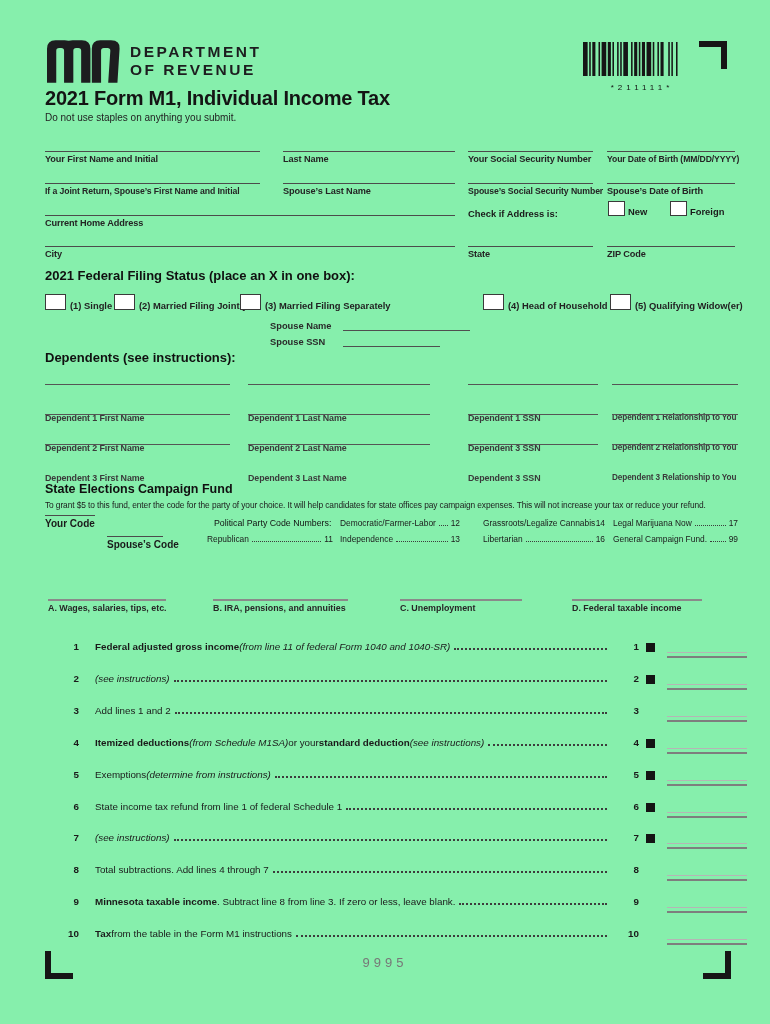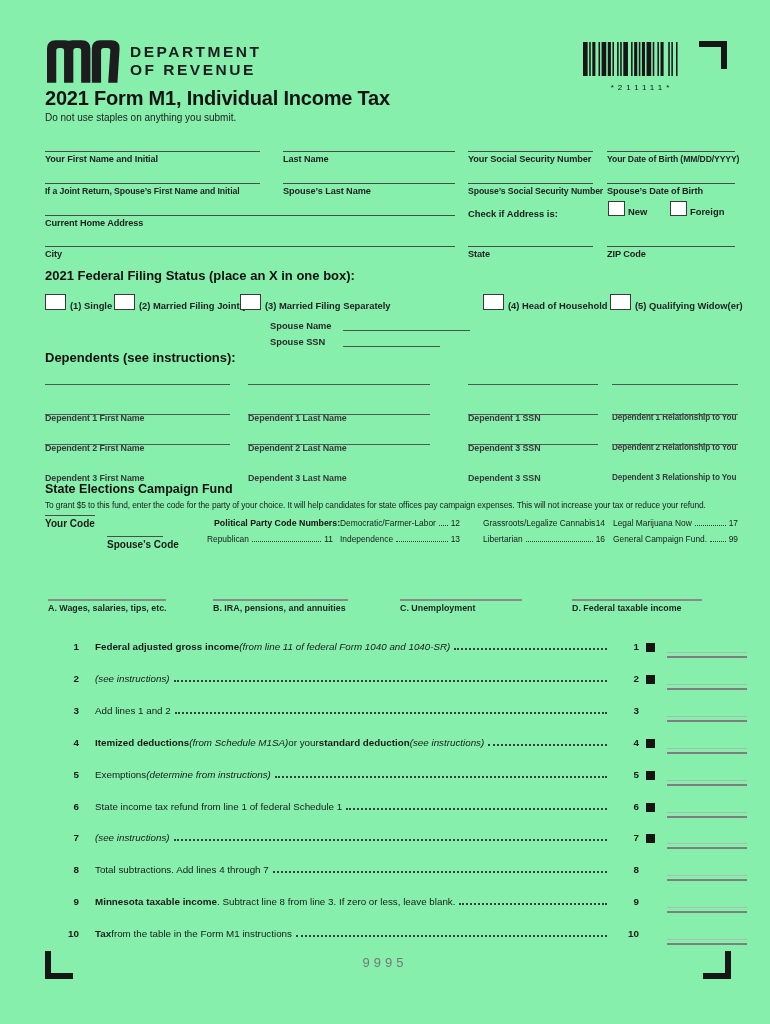--- a/index.html
+++ b/index.html
@@ -30,21 +30,21 @@
   .opt .lbl{font-size:9.4px;font-weight:600;color:#222;white-space:nowrap;line-height:1;}
   .chk{display:flex;align-items:flex-end;gap:3px;}
   .chk .cb{width:17px;height:15px;}
   .chk .lbl{font-size:9.4px;font-weight:600;line-height:1;}
   
   .wl{display:flex;align-items:flex-end;}
   .wl .lbl{font-size:9.3px;font-weight:600;color:#2a2a2a;white-space:nowrap;}
   .wl .ln{border-bottom:1.6px solid #4f4f4f;height:12px;}
   
   .desc{font-size:8.4px;color:#1c1c1c;letter-spacing:-0.1px;white-space:nowrap;}
-  .pch{font-size:8.8px;font-weight:700;color:#111;white-space:nowrap;padding-left:7px;}
+  .pch{font-size:8.8px;font-weight:400;color:#111;white-space:nowrap;padding-left:7px;}
   .pty{display:flex;align-items:baseline;font-size:8.4px;color:#1a1a1a;}
   .pty .nm{white-space:nowrap;}
   .pty .ldr{flex:1;border-bottom:1.7px dotted #3c3c3c;margin:0 3px 2px 3px;min-width:2px;}
   
   .fedcol .bar{height:0;border-top:2.2px solid #8a8a8a;}
   .fedcol .lab{font-size:8.9px;font-weight:600;color:#262626;margin-top:2px;white-space:nowrap;}
   
   .m1row{position:absolute;left:0;width:700px;height:22px;}
   .m1row .n1{position:absolute;left:12px;width:22px;text-align:right;font-size:9.8px;font-weight:700;top:1px;}
   .m1row .txt{position:absolute;left:50px;width:516px;top:1px;display:flex;align-items:baseline;font-size:9.8px;white-space:nowrap;}

